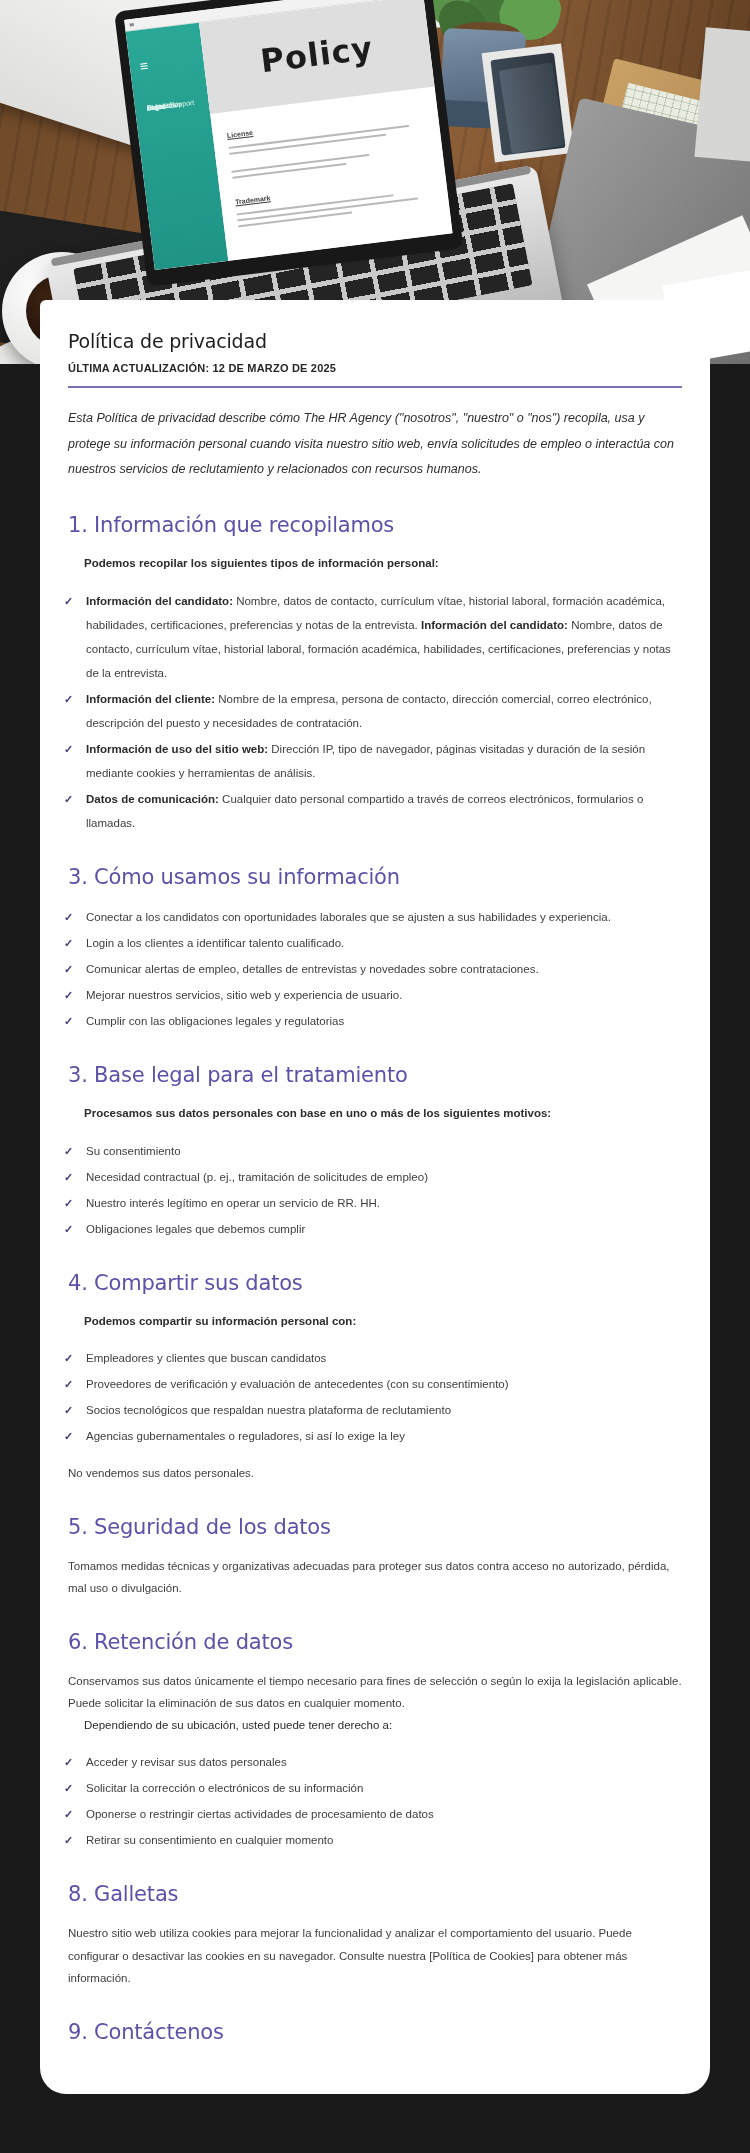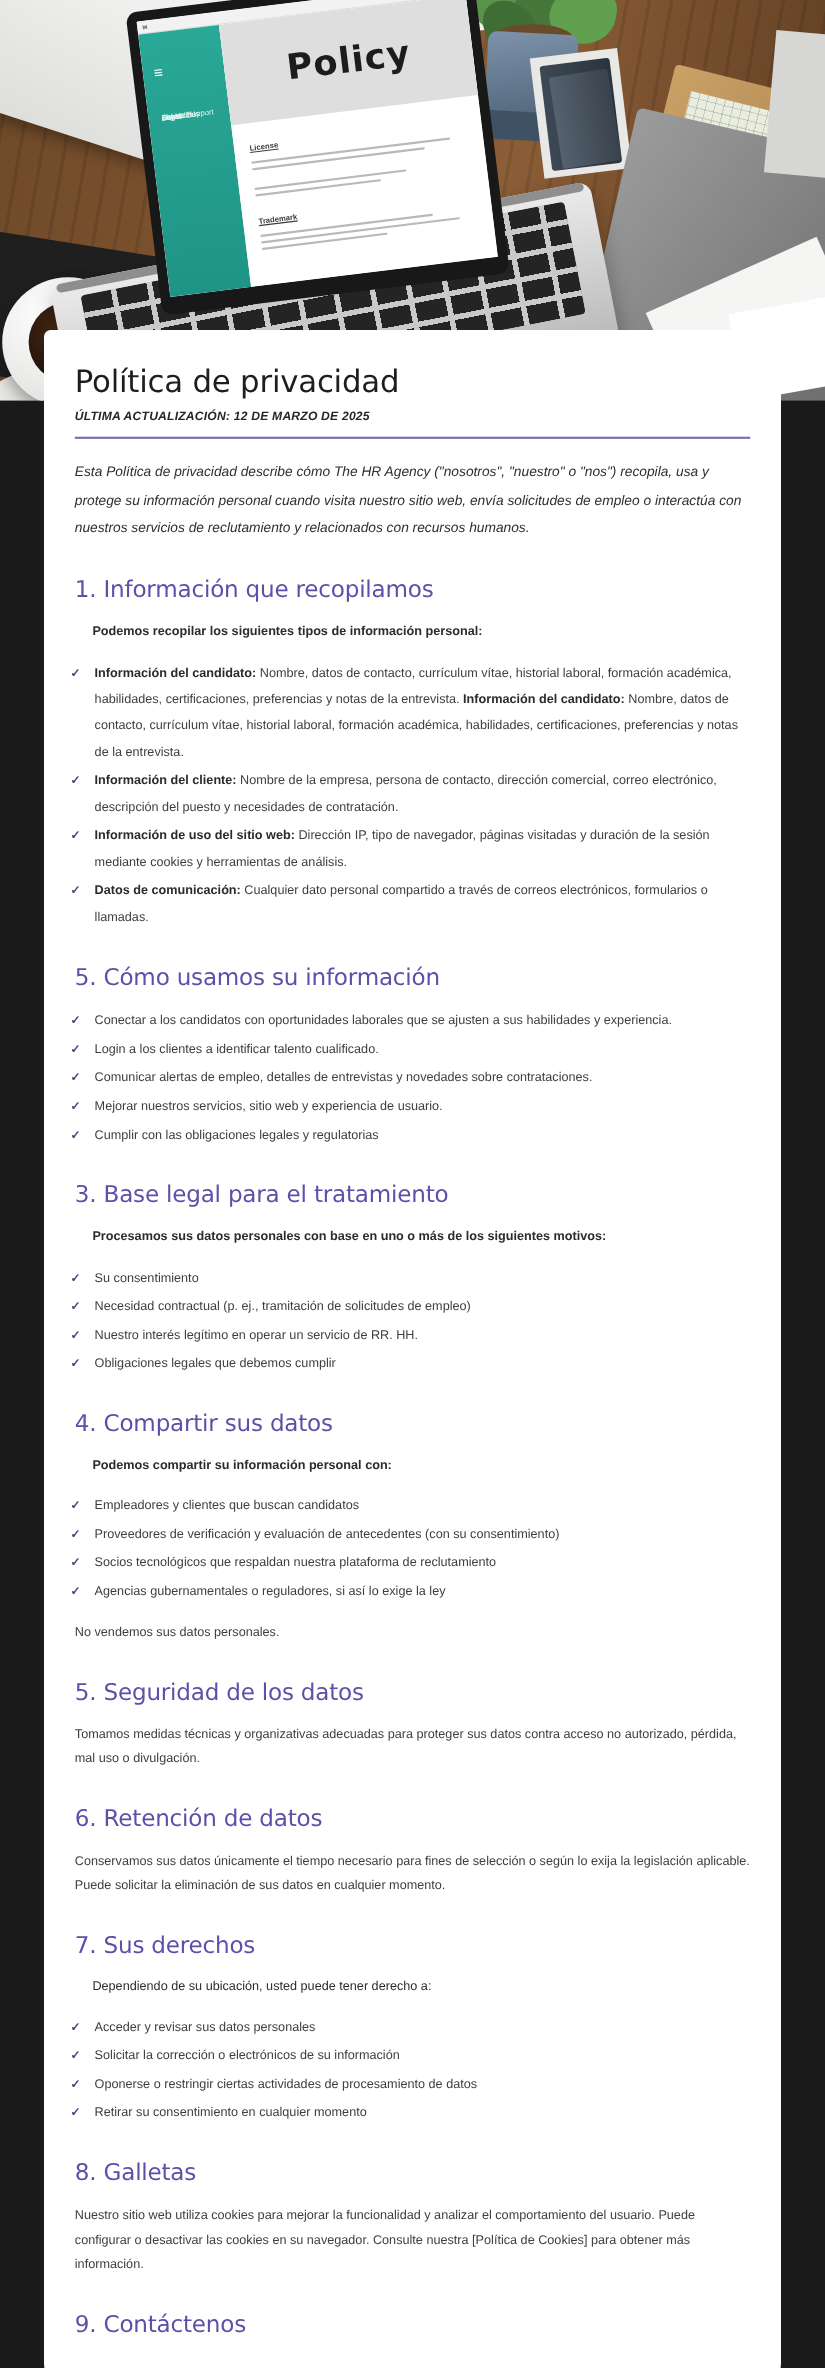--- a/index.html
+++ b/index.html
@@ -72,24 +72,24 @@
     border-radius:4px;}
   .hinge{left:6px;top:0;right:6px;height:8px;background:#8e8e8e;border-radius:4px;}
   
   .card{
     position:relative;z-index:2;width:670px;margin:-64px auto 0;
     background:#ffffff;border-radius:6px 6px 26px 26px;
     padding:30px 28px 34px;box-sizing:border-box;
   }
   h1{
     margin:0 0 10px;font-family:"DejaVu Sans",sans-serif;
-    font-size:28px;font-weight:500;color:#1e1e1e;letter-spacing:-0.2px;
+    font-size:19px;font-weight:500;color:#1e1e1e;letter-spacing:-0.2px;
   }
   .updated{
-    font-size:11px;font-weight:700;color:#262626;letter-spacing:0.2px;margin:0 0 12px;font-style:italic;
+    font-size:11px;font-weight:700;color:#262626;letter-spacing:0.2px;margin:0 0 12px;
   }
   .rule{border:none;border-top:2px solid #7b6fb5;margin:0 0 18px;}
   .intro{
     font-style:italic;font-size:12.5px;line-height:2.05;color:#2e2e2e;margin:0 0 14px;
   }
   h2{
     margin:30px 0 16px;font-family:"DejaVu Sans",sans-serif;
     font-size:21px;font-weight:500;color:#5b51a8;letter-spacing:-0.2px;
   }
   .lead{font-size:11.5px;color:#2c2c2c;margin:0 16px 14px;line-height:1.9;}
@@ -201,21 +201,21 @@
           </div>
           <div class="check-row">
             <span class="check">✓</span>
             <p class="itext"><b>Información de uso del sitio web:</b> Dirección IP, tipo de navegador, páginas visitadas y duración de la sesión mediante cookies y herramientas de análisis.</p>
           </div>
           <div class="check-row">
             <span class="check">✓</span>
             <p class="itext"><b>Datos de comunicación:</b> Cualquier dato personal compartido a través de correos electrónicos, formularios o llamadas.</p>
           </div>
         </div>
-        <h2>5. Cómo usamos su información</h2>
+        <h2>3. Cómo usamos su información</h2>
         <div class="checklist">
           <div class="check-row">
             <span class="check">✓</span>
             <p class="itext">Conectar a los candidatos con oportunidades laborales que se ajusten a sus habilidades y experiencia.</p>
           </div>
           <div class="check-row">
             <span class="check">✓</span>
             <p class="itext">Login a los clientes a identificar talento cualificado.</p>
           </div>
           <div class="check-row">
@@ -269,21 +269,20 @@
           <div class="check-row">
             <span class="check">✓</span>
             <p class="itext">Agencias gubernamentales o reguladores, si así lo exige la ley</p>
           </div>
         </div>
         <p class="para">No vendemos sus datos personales.</p>
         <h2>5. Seguridad de los datos</h2>
         <p class="para">Tomamos medidas técnicas y organizativas adecuadas para proteger sus datos contra acceso no autorizado, pérdida, mal uso o divulgación.</p>
         <h2>6. Retención de datos</h2>
         <p class="para">Conservamos sus datos únicamente el tiempo necesario para fines de selección o según lo exija la legislación aplicable. Puede solicitar la eliminación de sus datos en cualquier momento.</p>
-        <h2>7. Sus derechos</h2>
         <p class="lead">Dependiendo de su ubicación, usted puede tener derecho a:</p>
         <div class="checklist">
           <div class="check-row">
             <span class="check">✓</span>
             <p class="itext">Acceder y revisar sus datos personales</p>
           </div>
           <div class="check-row">
             <span class="check">✓</span>
             <p class="itext">Solicitar la corrección o electrónicos de su información</p>
           </div>

